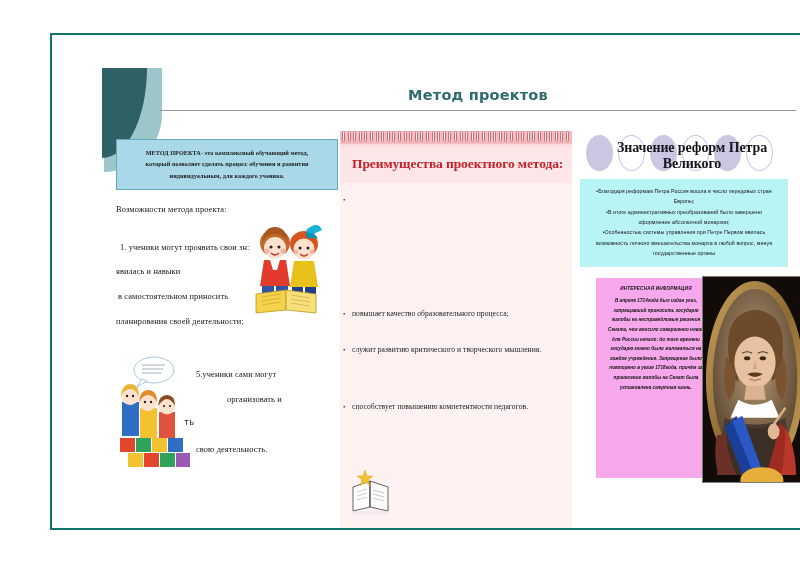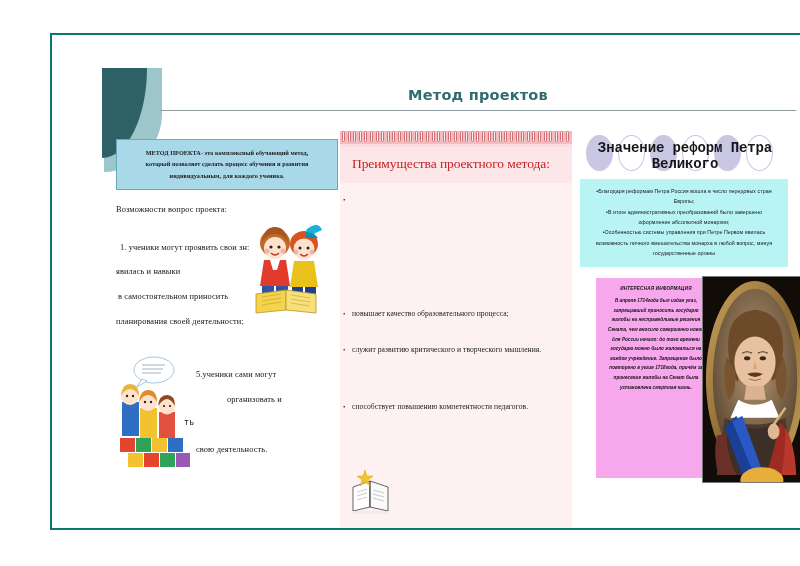--- a/index.html
+++ b/index.html
@@ -167,21 +167,21 @@
   }
   #c2-headerband {
     background: #fbdcdf;
     height: 3px;
   }
   #c2-heading {
     background: #fde6e8;
     padding: 9px 0 11px 12px;
     font-family: "Liberation Serif", serif;
     font-size: 13.5px;
-    font-weight: normal;
+    font-weight: bold;
     color: #c62128;
     letter-spacing: -0.1px;
   }
   #c2-bullets {
     position: relative;
     padding: 26px 10px 0 10px;
     height: 290px;
   }
   .c2-item {
     position: absolute;
@@ -230,25 +230,25 @@
     position: absolute;
     top: 4px;
     width: 27px;
     height: 36px;
     border-radius: 50%;
   }
   .oval.filled { background: #c9c7e2; }
   .oval.hollow { background: #ffffff; border: 1px solid #c9c7e2; box-sizing: border-box; }
   #c3-title {
     position: absolute;
-    left: 0;
+    left: 7px;
     top: 9px;
     width: 210px;
     text-align: center;
-    font-family: Liberation Mono, monospace;
+    font-family: Liberation Serif, serif;
     font-size: 14px;
     font-weight: bold;
     color: #15151a;
     letter-spacing: -0.1px;
   }
   #c3-cyan {
     margin-top: 6px;
     background: #b8f4f4;
     padding: 7px 8px 9px 8px;
     font-family: "Liberation Sans", sans-serif;
@@ -390,21 +390,21 @@
           <rect x="18" y="84" width="15" height="14" fill="#2fa35a"></rect>
           <rect x="34" y="84" width="15" height="14" fill="#f2c230"></rect>
           <rect x="50" y="84" width="15" height="14" fill="#2e6fc4"></rect>
           <rect x="10" y="99" width="15" height="14" fill="#f2c230"></rect>
           <rect x="26" y="99" width="15" height="14" fill="#e3452f"></rect>
           <rect x="42" y="99" width="15" height="14" fill="#2fa35a"></rect>
           <rect x="58" y="99" width="14" height="14" fill="#9a59b5"></rect>
         </svg>
       </div>
 
-      <div class="c1-line" id="c1-l0">Возможности вопрос проекта:</div>
+      <div class="c1-line" id="c1-l0">Возможности метода проекта:</div>
       <div class="c1-line" id="c1-l1">1. ученики могут проявить свои зн:</div>
       <div class="c1-line" id="c1-l2">явилась и навыки</div>
       <div class="c1-line" id="c1-l3">в самостоятельном приносить</div>
       <div class="c1-line" id="c1-l4">планирования своей деятельности;</div>
       <div class="c1-line" id="c1-l5">5.ученики сами могут</div>
       <div class="c1-line" id="c1-l6">организовать и</div>
       <div class="c1-line" id="c1-l7">ть</div>
       <div class="c1-line" id="c1-l8">свою деятельность.</div>
     </div>
   </div>

